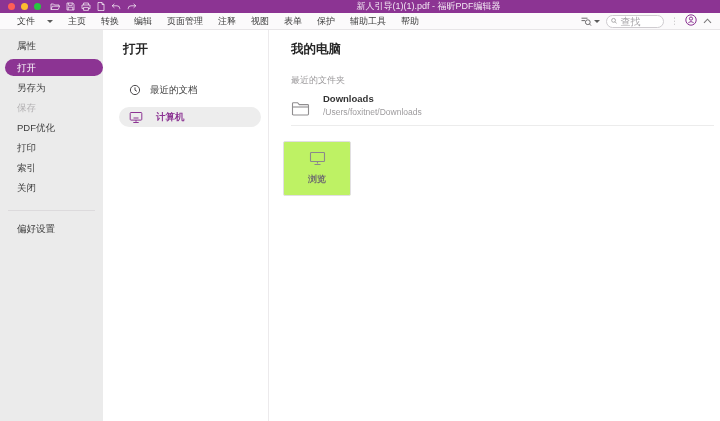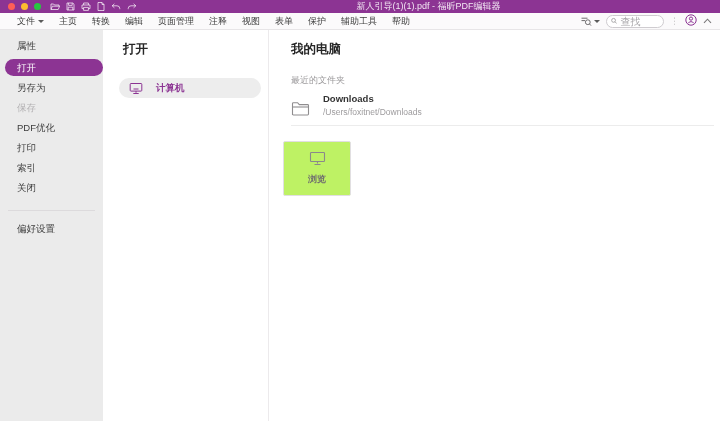--- a/index.html
+++ b/index.html
@@ -13,21 +13,21 @@
   .light.red { background:#ff5f57; }
   .light.yellow { background:#febc2e; }
   .light.green { background:#28c840; }
   .qat { display:flex; gap:6px; margin-left:9px; align-items:center; }
   .qat svg { display:block; }
   .win-title { flex:1; text-align:center; color:#f2e7f3; font-size:9px; line-height:13px; white-space:nowrap; overflow:hidden; }
 
   
   .menubar { height:17px; background:#fbfafb; border-bottom:1px solid #e7e5e7; display:flex; align-items:center; font-size:9px; color:#3d3d3d; }
   .menus { display:flex; align-items:center; gap:15px; padding-left:17px; }
-  .menu-item { cursor:default; white-space:nowrap; display:flex; align-items:center; gap:3px; }
+  .menu-item { cursor:default; white-space:nowrap; display:flex; align-items:center; gap:12px; }
   .caret-down { width:0; height:0; border-left:3px solid transparent; border-right:3px solid transparent; border-top:3.5px solid #5a5a5a; }
   .menubar-right { margin-left:auto; display:flex; align-items:center; gap:6px; margin-right:8px; }
   .find-group { display:flex; align-items:center; gap:2px; }
   .search-box { display:flex; align-items:center; width:58px; height:13px; border:1px solid #cfccd0; border-radius:7px; background:#fff; padding:0 4px; gap:3px; }
   .search-box input { border:none; outline:none; width:100%; font-size:10px; color:#3d3d3d; background:transparent; font-family:"Liberation Sans", sans-serif; }
   .search-box input::placeholder { color:#a8a6a9; }
   .vdots { color:#c0bec0; font-size:9px; line-height:9px; letter-spacing:0; }
 
   
   .content { display:flex; height:391px; }
@@ -161,20 +161,27 @@
       <div class="side-row">打印</div>
       <div class="side-row">索引</div>
       <div class="side-row">关闭</div>
       <hr class="side-divider">
       <div class="side-row">偏好设置</div>
     </div>
 
     <div class="open-panel">
       <div class="panel-title">打开</div>
       <div class="open-list">
+        <div class="open-row">
+          <svg width="12" height="12" viewBox="0 0 12 12">
+              <circle cx="6" cy="6" r="4.6" fill="none" stroke="#4d4b4d" stroke-width="1"></circle>
+              <path d="M6 3.4 V6.2 L7.9 7.3" fill="none" stroke="#4d4b4d" stroke-width="1"></path>
+            </svg>
+          <span>最近的文档</span>
+        </div>
         <div class="open-row-pill">
           <svg width="14" height="13" viewBox="0 0 14 13">
               <rect x="1.2" y="1.5" width="11.6" height="7.6" rx="0.8" fill="none" stroke="#8c3493" stroke-width="1"></rect>
               <path d="M4.5 7 h5" stroke="#8c3493" stroke-width="1"></path>
               <path d="M7 9.1 v1.7 M4.3 11.5 h5.4" fill="none" stroke="#8c3493" stroke-width="1"></path>
             </svg>
           <span>计算机</span>
         </div>
       </div>
     </div>

